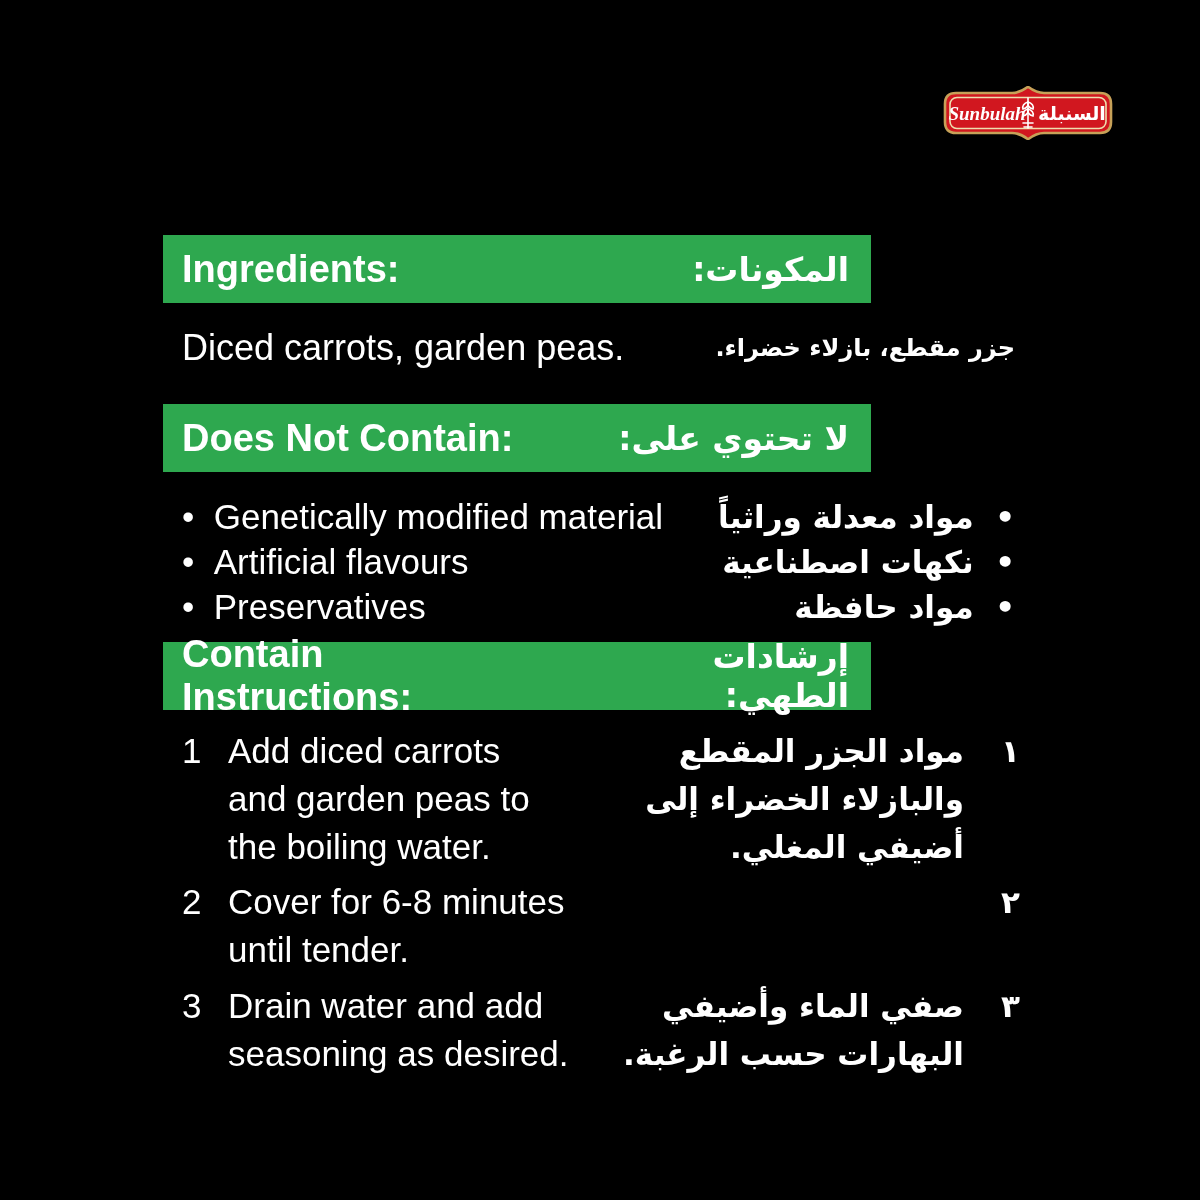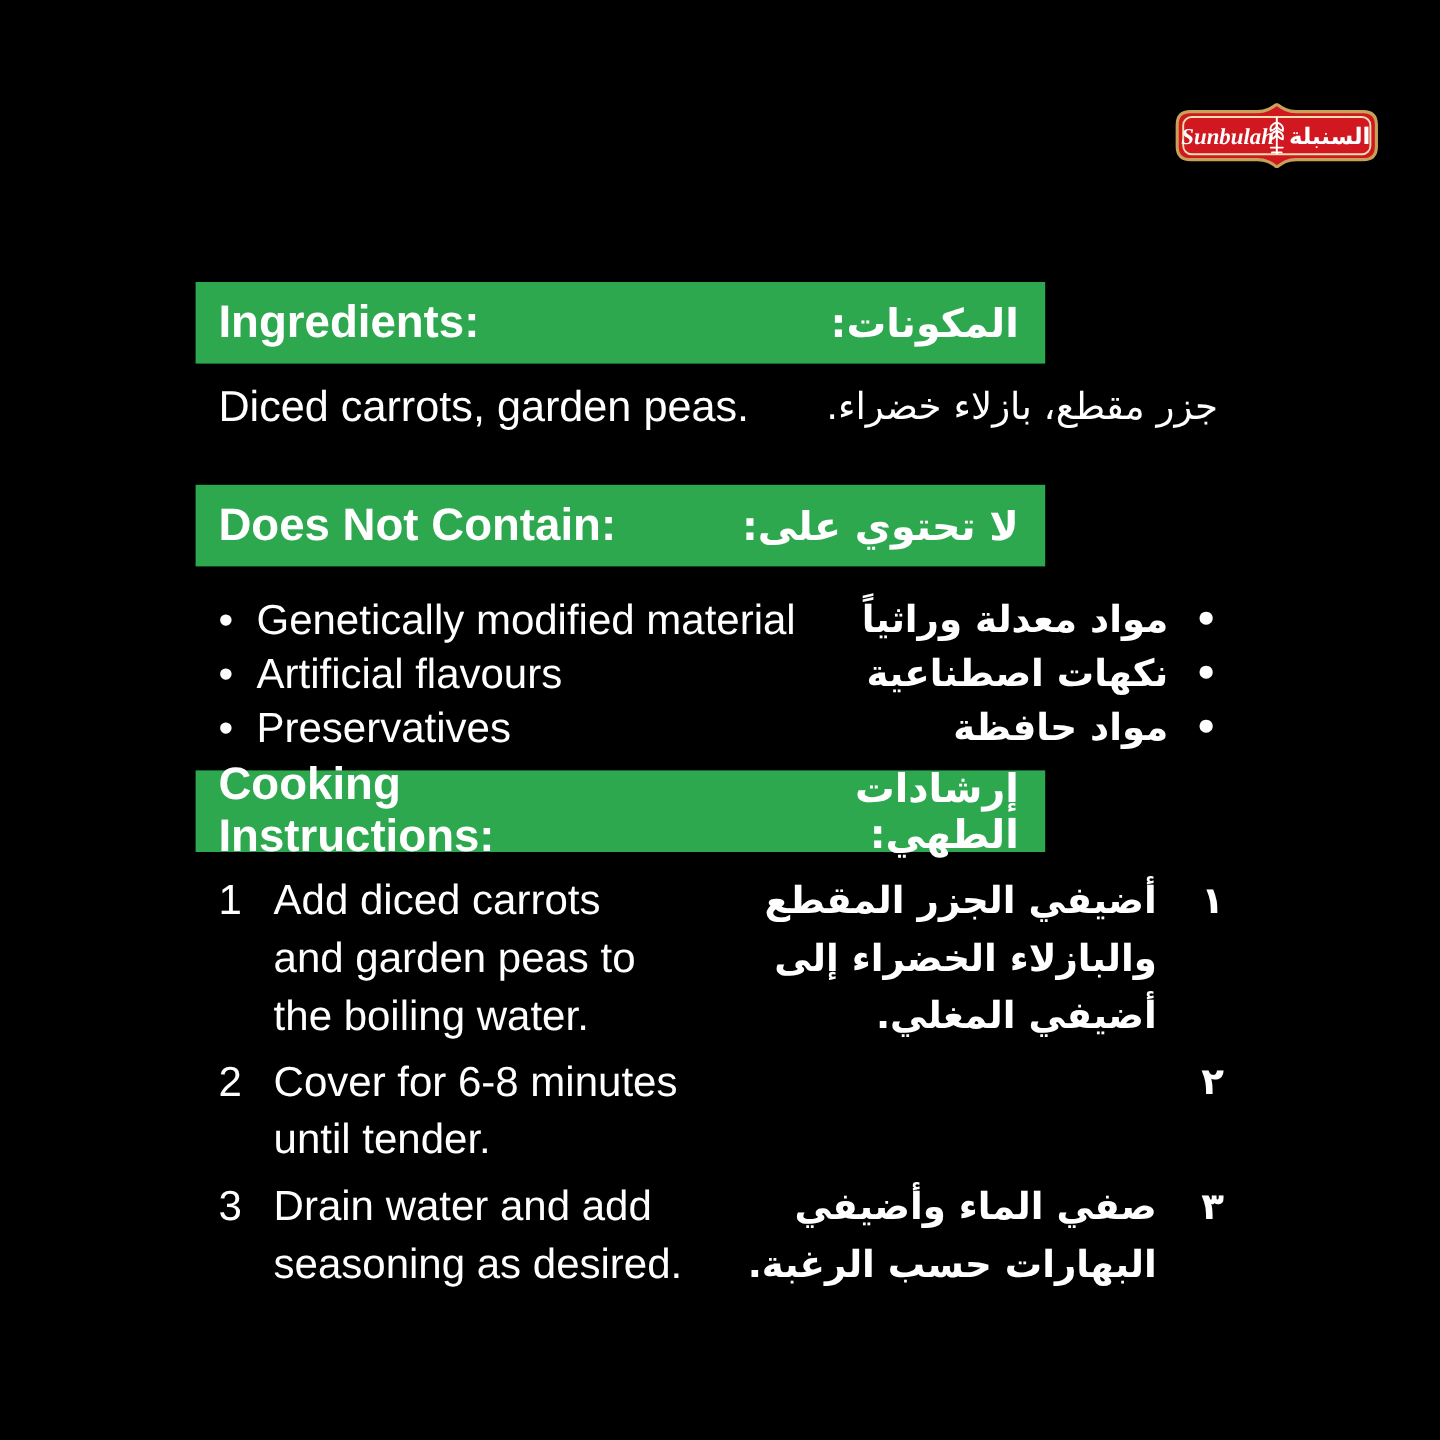--- a/index.html
+++ b/index.html
@@ -9,41 +9,41 @@
     --cream:#eedfae;
     --white:#ffffff;
     --black:#000000;
   }
   html,body{margin:0;padding:0;background:var(--black);}
   .canvas{
     position:relative;width:1200px;height:1200px;background:var(--black);
     color:var(--white);font-family:"Liberation Sans",sans-serif;overflow:hidden;
   }
   
-  .badge{position:absolute;left:943px;top:86px;width:194px;height:54px;margin-left:36px;}
+  .badge{position:absolute;left:943px;top:86px;width:194px;height:54px;}
   .badge svg{display:block;width:170px;height:54px;}
   .badge text{fill:#fff;}
   .badge .latin{font-family:"Liberation Serif",serif;font-weight:bold;font-style:italic;font-size:19px;}
   .badge .arab{font-family:"DejaVu Sans",sans-serif;font-weight:bold;font-size:19px;direction:rtl;}
   
   .bar{
     position:absolute;left:163px;width:708px;height:68px;background:var(--green);
     display:flex;align-items:center;justify-content:space-between;
     padding:0 22px 0 19px;box-sizing:border-box;gap:38px;
   }
   .hdr-en{font-weight:bold;font-size:38px;color:#fff;}
   .ar{font-family:"DejaVu Sans","Liberation Sans",sans-serif;direction:rtl;unicode-bidi:isolate;}
   .hdr-ar{font-weight:bold;font-size:33px;}
   
   .row{
     position:absolute;left:182px;width:833px;
     display:flex;justify-content:space-between;align-items:center;
   }
   .en-body{font-size:36px;line-height:44px;}
-  .ar-body{font-weight:normal;font-size:31px;line-height:46px;}
+  .ar-body{font-weight:bold;font-size:24px;line-height:64px;}
   
   .b-row{display:flex;justify-content:space-between;height:45px;align-items:center;}
   .b-en{font-size:35px;}
   .b-ar{font-weight:bold;font-size:31px;}
   
   .step{position:absolute;left:182px;width:838px;display:flex;justify-content:space-between;align-items:flex-start;}
   .s-en{display:flex;}
   .s-en .num{width:46px;font-size:35px;line-height:48px;}
   .s-en .lines div{font-size:35px;line-height:48px;}
   .s-ar{display:flex;direction:rtl;text-align:right;}
@@ -96,37 +96,37 @@
       <span class="b-en"><span>•</span>&nbsp;&nbsp;<span>Artificial flavours</span></span>
       <span class="ar b-ar" dir="rtl"><span>•</span>&nbsp;&nbsp;<span>نكهات اصطناعية</span></span>
     </div>
     <div class="b-row">
       <span class="b-en"><span>•</span>&nbsp;&nbsp;<span>Preservatives</span></span>
       <span class="ar b-ar" dir="rtl"><span>•</span>&nbsp;&nbsp;<span>مواد حافظة</span></span>
     </div>
   </div>
 
   <div class="bar" style="top:642px;">
-    <span class="hdr-en">Cooking Instructions:</span>
+    <span class="hdr-en">Contain Instructions:</span>
     <span class="ar hdr-ar" dir="rtl">إرشادات الطهي:</span>
   </div>
 
   <div class="step" style="top:727px;">
     <div class="s-en">
       <div class="num">1</div>
       <div class="lines">
         <div>Add diced carrots</div>
         <div>and garden peas to</div>
         <div>the boiling water.</div>
       </div>
     </div>
     <div class="s-ar ar" dir="rtl">
       <div class="num">١</div>
       <div class="lines">
-        <div>أضيفي الجزر المقطع</div>
+        <div>مواد الجزر المقطع</div>
         <div>والبازلاء الخضراء إلى</div>
         <div>أضيفي المغلي.</div>
       </div>
     </div>
   </div>
 
   <div class="step" style="top:878px;">
     <div class="s-en">
       <div class="num">2</div>
       <div class="lines">

